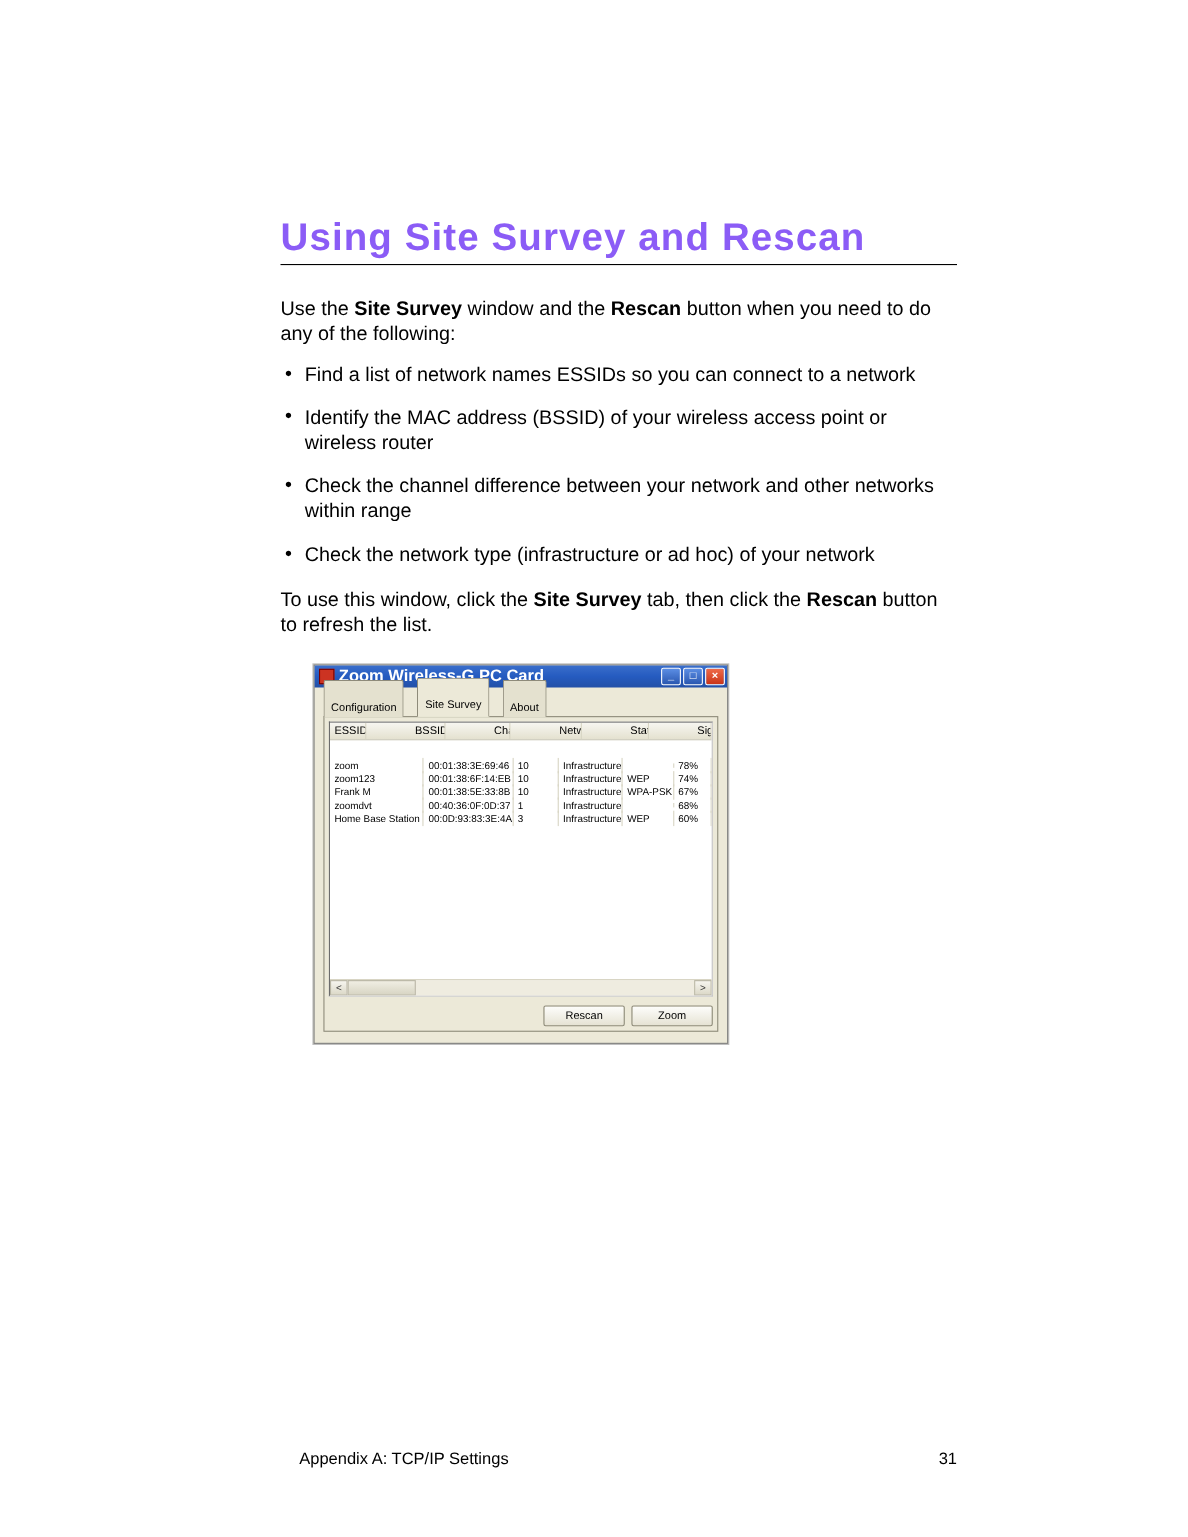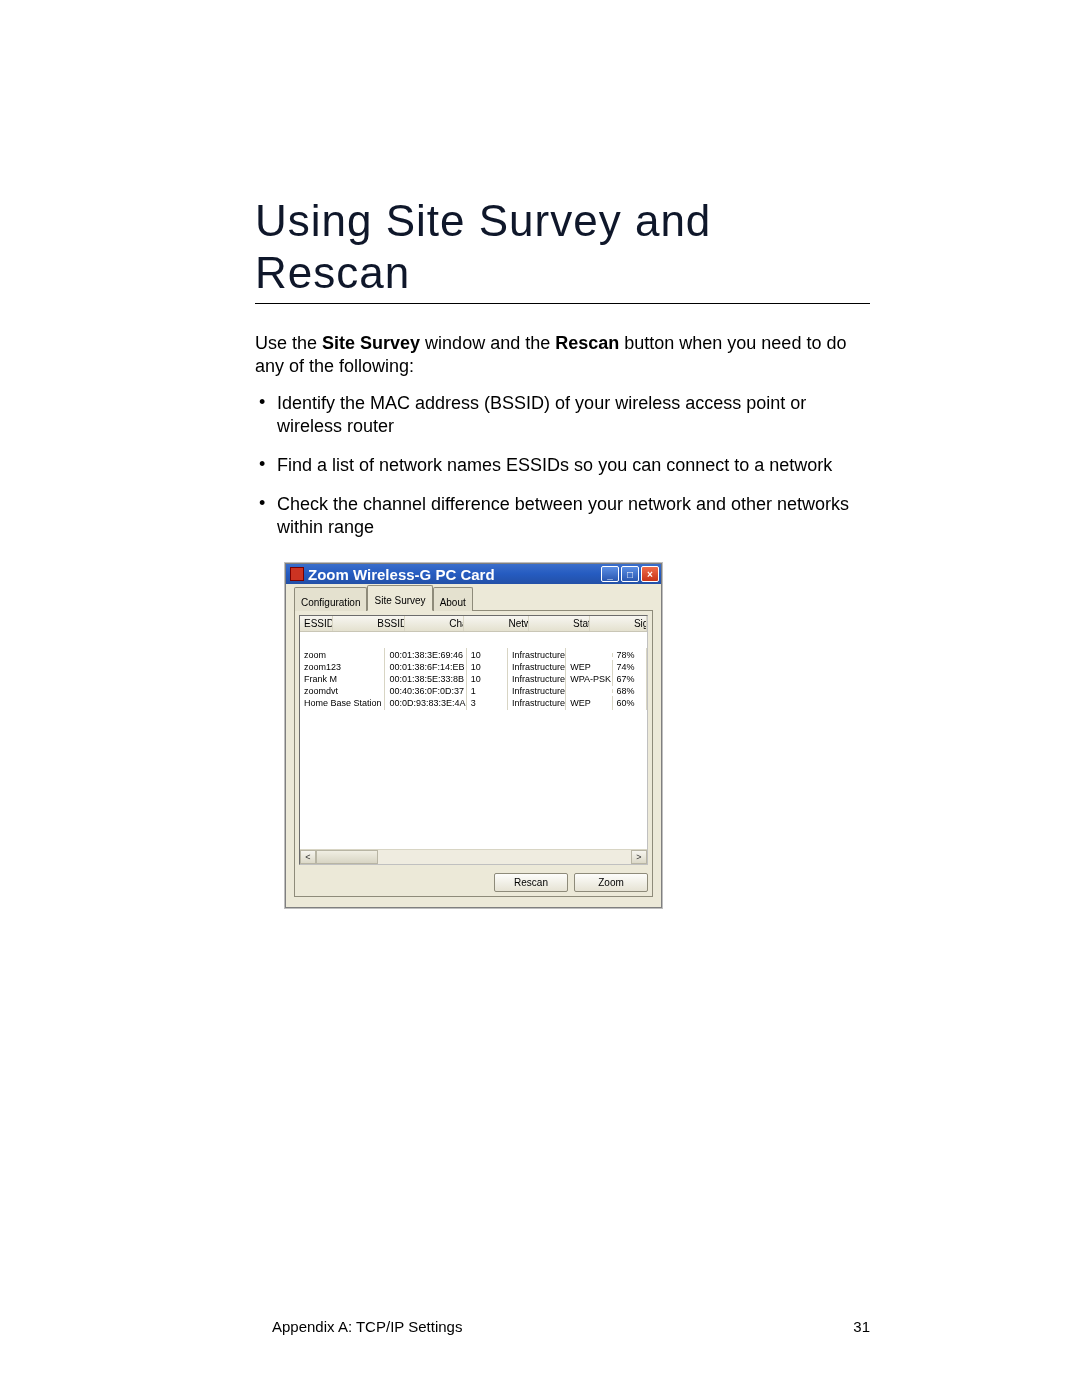--- a/index.html
+++ b/index.html
@@ -12,26 +12,26 @@
   }
   .page {
     width: 1080px;
     height: 1397px;
     position: relative;
     box-sizing: border-box;
     padding: 195px 210px 60px 255px;
   }
   h1.page-title {
     font-family: Arial, Helvetica, sans-serif;
-    font-weight: 400;
-    font-size: 44px;
+    font-weight: 700;
+    font-size: 35px;
     letter-spacing: 1px;
     line-height: 1.18;
     margin: 0 0 0 0;
-    color: #0f172a;
+    color: #8b5cf6;
   }
   hr.title-rule {
     border: none;
     border-top: 1px solid #000;
     margin: 4px 0 28px 0;
   }
   .body-text {
     font-size: 18px;
     line-height: 1.28;
   }
@@ -110,23 +110,23 @@
   .tabs {
     display: flex;
     align-items: flex-end;
     height: 18px;
     position: relative;
   }
   .tab {
     border: 1px solid #8e8b7a;
     border-bottom: none;
     background: #ece9d8;
-    padding: 9px 6px 3px 6px;
-    font-size: 10px;
-    margin-right: 0px;
+    padding: 19px 6px 3px 6px;
+    font-size: 10px;
+    margin-right: 12px;
     position: relative;
     top: 1px;
     border-top-left-radius: 2px;
     border-top-right-radius: 2px;
   }
   .tab.active {
     background: #ece9d8;
     padding-bottom: 4px;
     z-index: 2;
     top: 1px;
@@ -232,25 +232,29 @@
 
   <h1 class="page-title">Using Site Survey and Rescan</h1>
   <hr class="title-rule">
 
   <div class="body-text">
     <p>
       <span>Use the </span><b>Site Survey</b><span> window and the </span><b>Rescan</b><span> button when you need to do any of the following:</span>
     </p>
 
     <ul class="bullets">
+      <li>Find a list of network names ESSIDs so you can connect to a network</li>
       <li>Identify the MAC address (BSSID) of your wireless access point or wireless router</li>
-      <li>Find a list of network names ESSIDs so you can connect to a network</li>
       <li>Check the channel difference between your network and other networks within range</li>
+      <li>Check the network type (infrastructure or ad hoc) of your network</li>
     </ul>
 
+    <p>
+      <span>To use this window, click the </span><b>Site Survey</b><span> tab, then click the </span><b>Rescan</b><span> button to refresh the list.</span>
+    </p>
   </div>
 
   <div class="figure">
     <div class="titlebar">
       <div class="appicon"></div>
       <div class="title">Zoom Wireless-G PC Card</div>
       <div class="winbtn min">_</div>
       <div class="winbtn max">□</div>
       <div class="winbtn close">×</div>
     </div>

